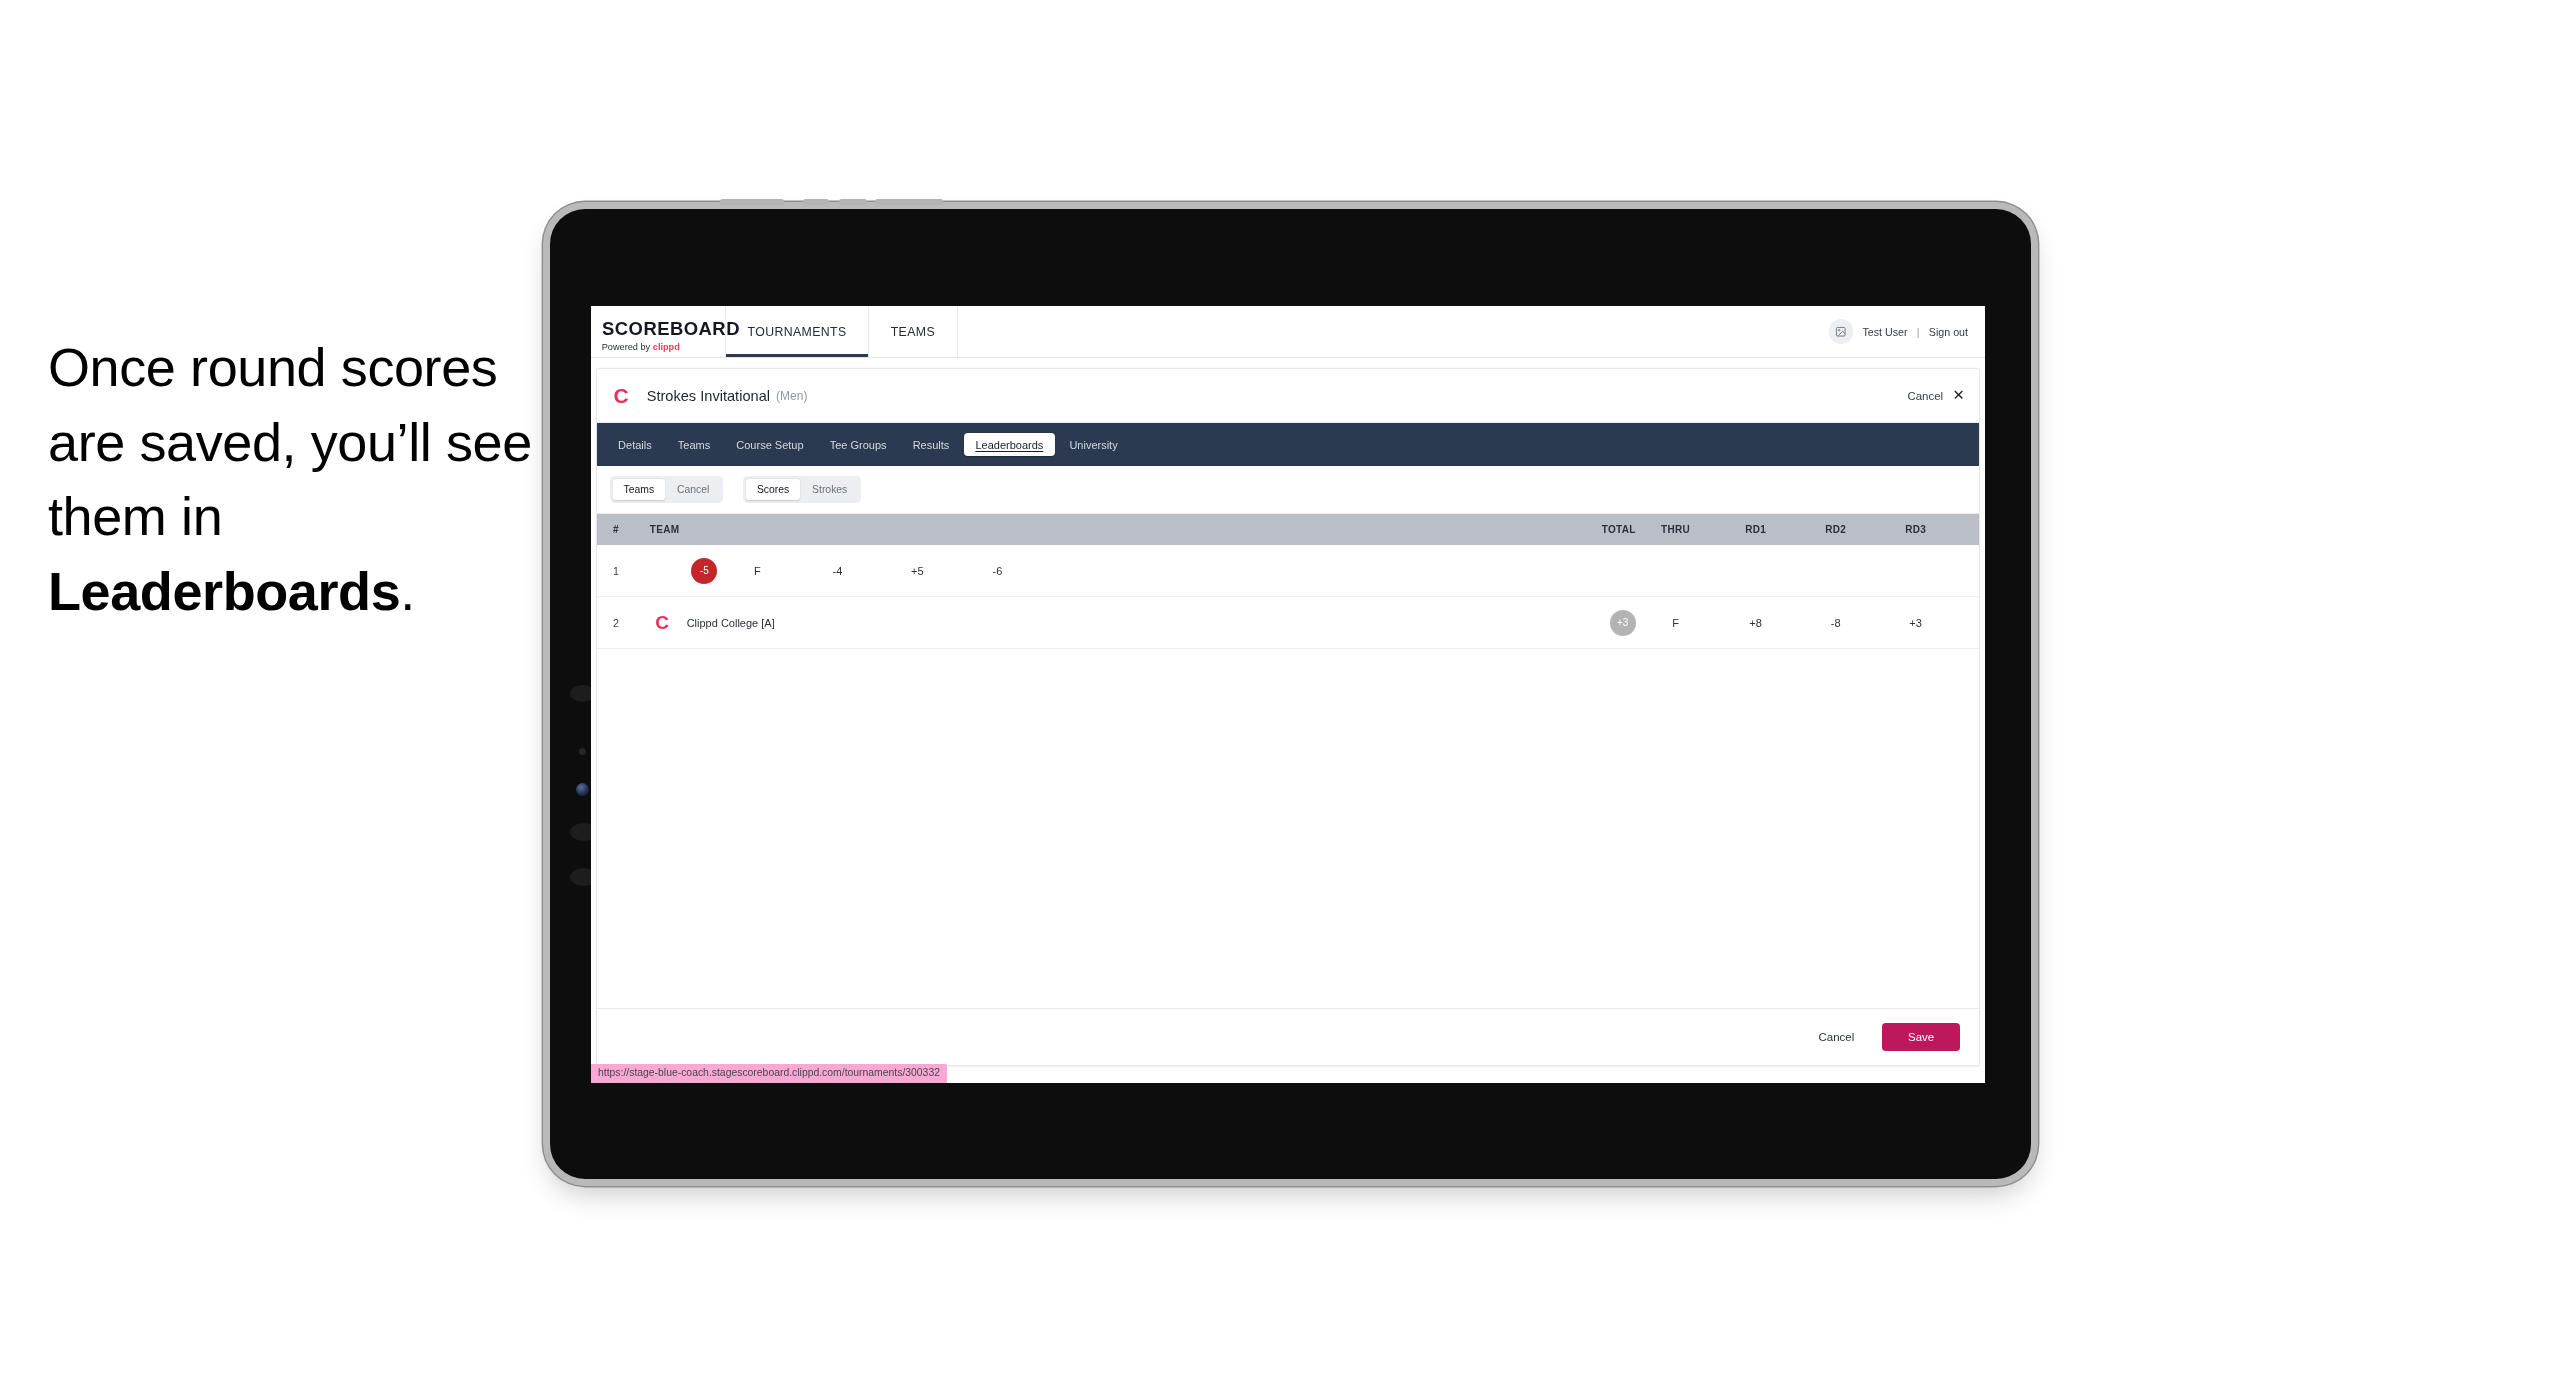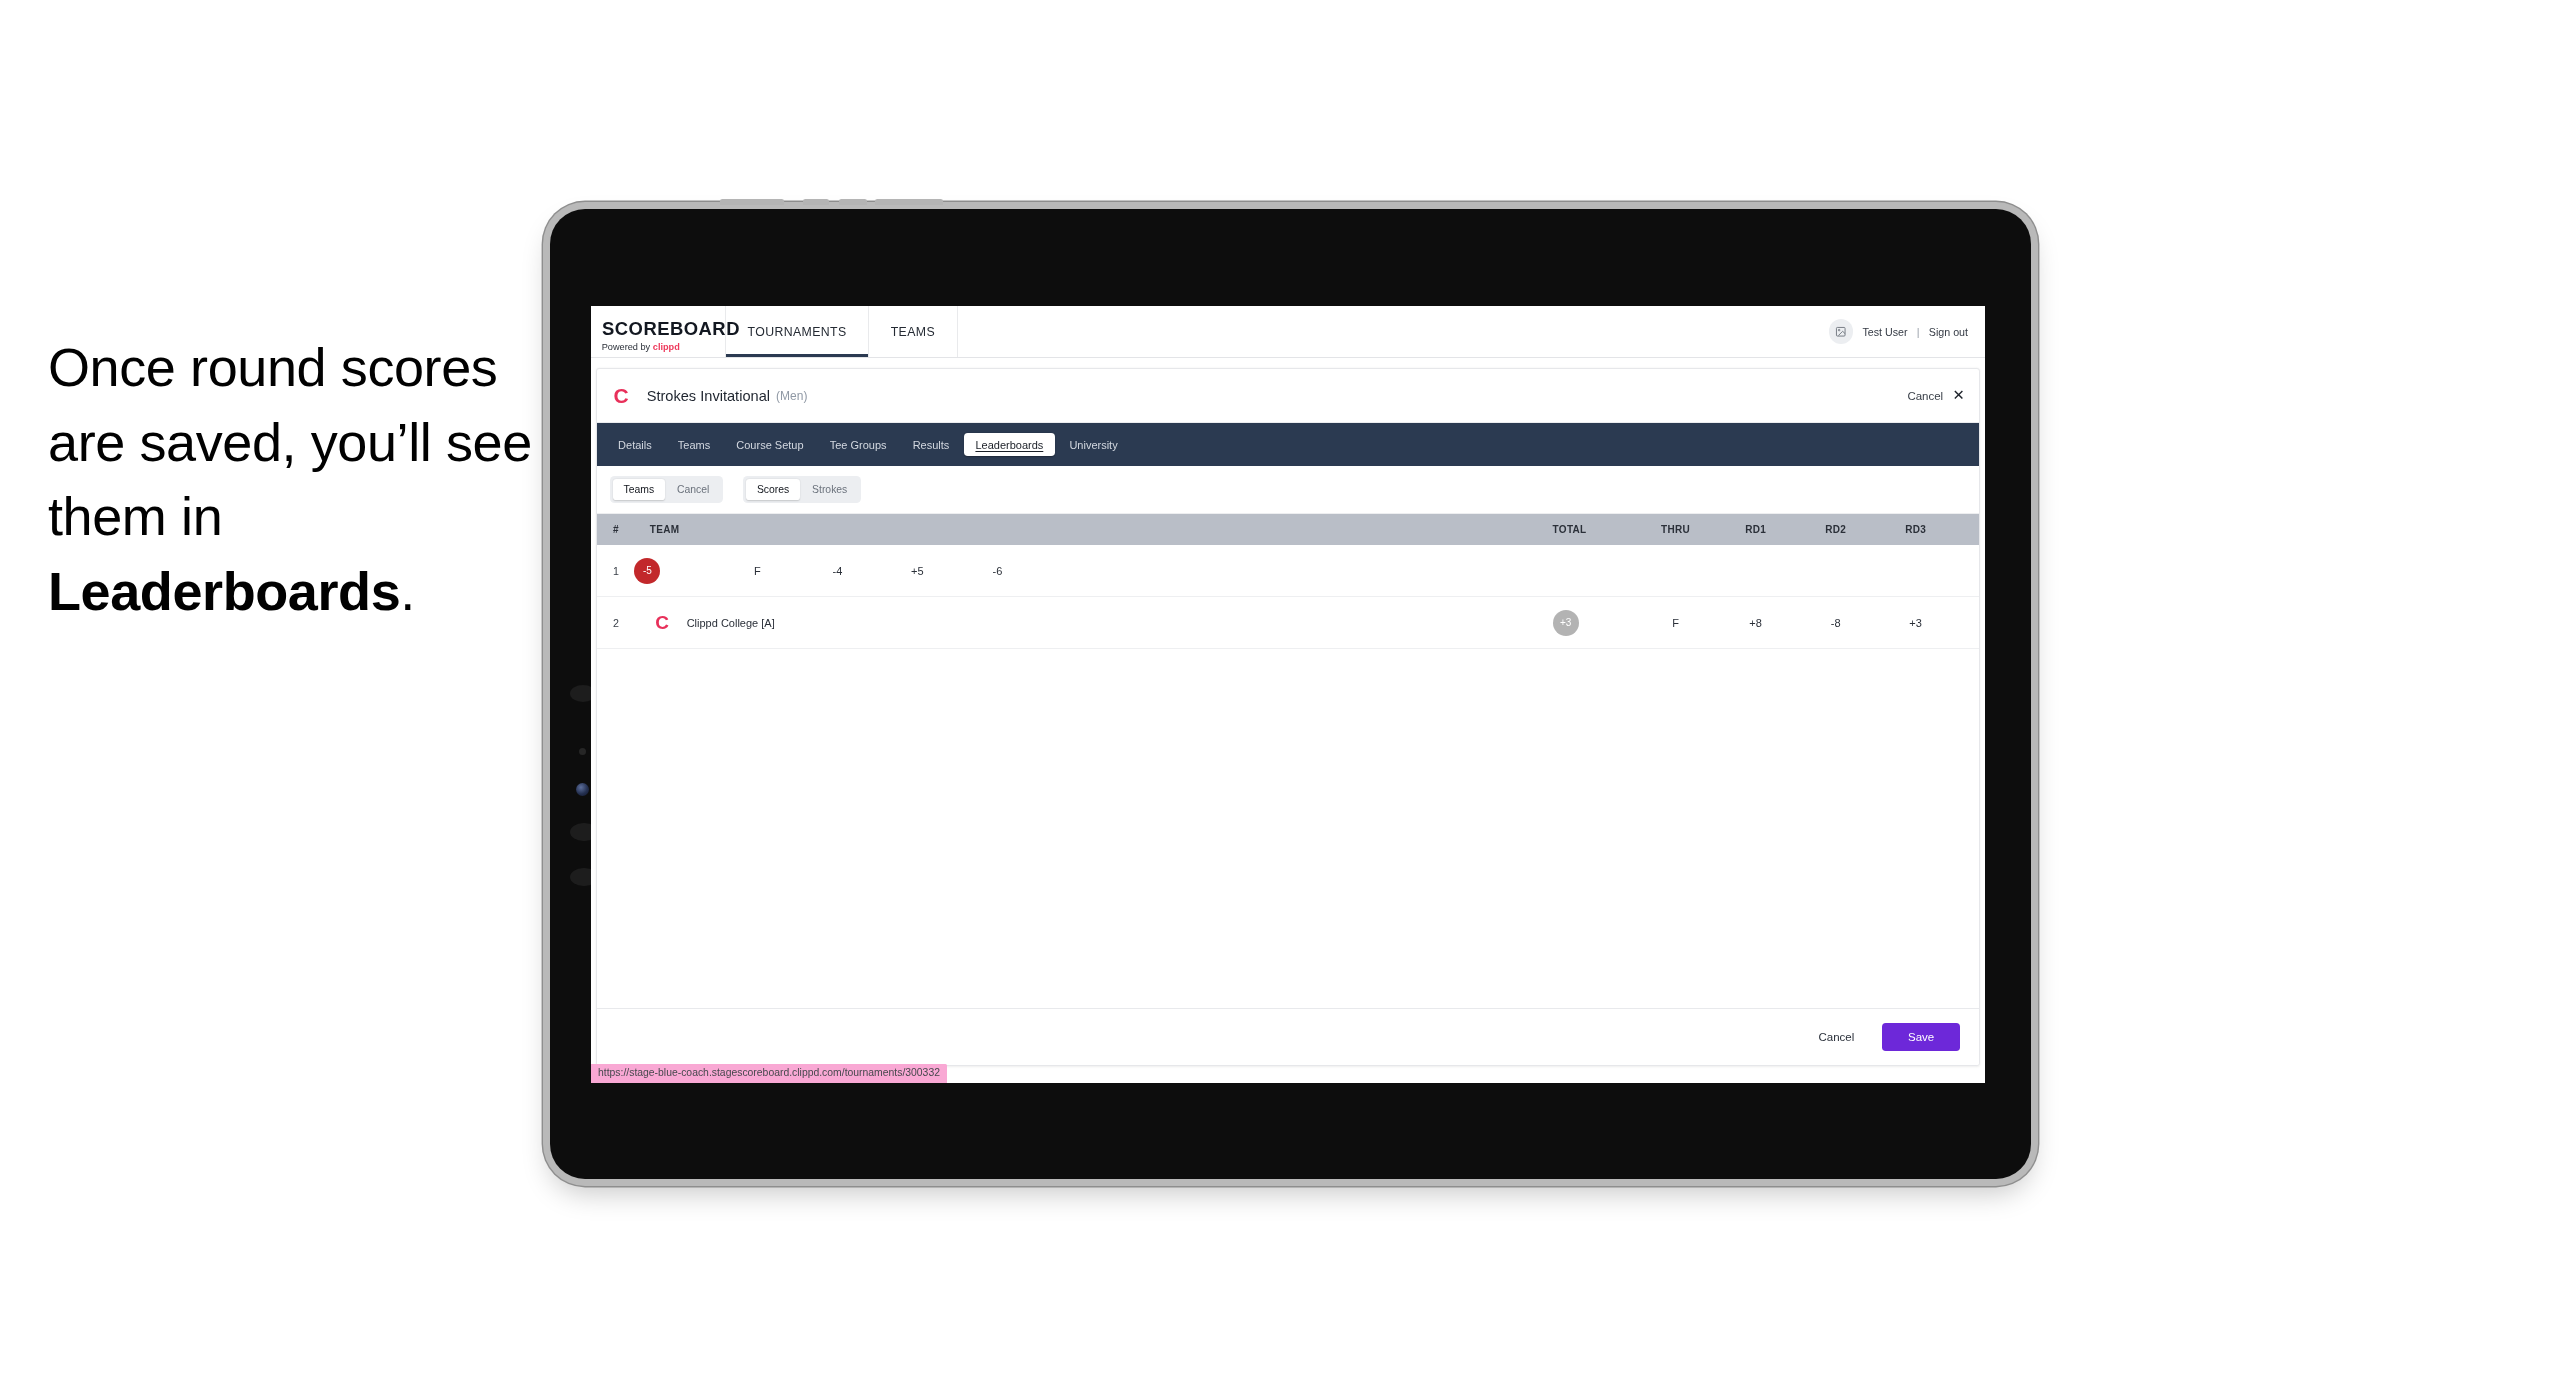--- a/index.html
+++ b/index.html
@@ -275,21 +275,21 @@
   #thead {
     background: #b9bec7;
     color: #2b3039;
     font-size: 10px;
     font-weight: 700;
     letter-spacing: 0.3px;
     height: 31px;
   }
   .col-rank  { width: 37px; text-align: center; flex: none; }
   .col-team  { flex: 1; display: flex; align-items: center; gap: 12.3px; padding-left: 15.4px; }
-  .col-total { width: 83px; text-align: left; flex: none; }
+  .col-total { width: 83px; text-align: right; flex: none; }
   .col-thru  { width: 80px; text-align: center; flex: none; }
   .col-rd    { width: 80px; text-align: center; flex: none; }
   .col-pad   { width: 23px; flex: none; }
 
   .trow {
     height: 52px;
     border-bottom: 0.8px solid #eeeff1;
     font-size: 11px;
     color: #2a2f38;
   }
@@ -338,21 +338,21 @@
     gap: 17px;
     padding-right: 18.4px;
     background: #ffffff;
   }
   #cardfooter .cancel {
     font-size: 11.5px;
     color: #2a303a;
     padding: 6.1px 10.7px;
   }
   #cardfooter .save {
-    background: #6d28d9;
+    background: #be185d;
     color: #ffffff;
     font-size: 11.5px;
     padding: 7.7px 26px;
     border-radius: 3.8px;
     border: none;
     font-family: "Liberation Sans", sans-serif;
   }
 
   
   #statusurl {

